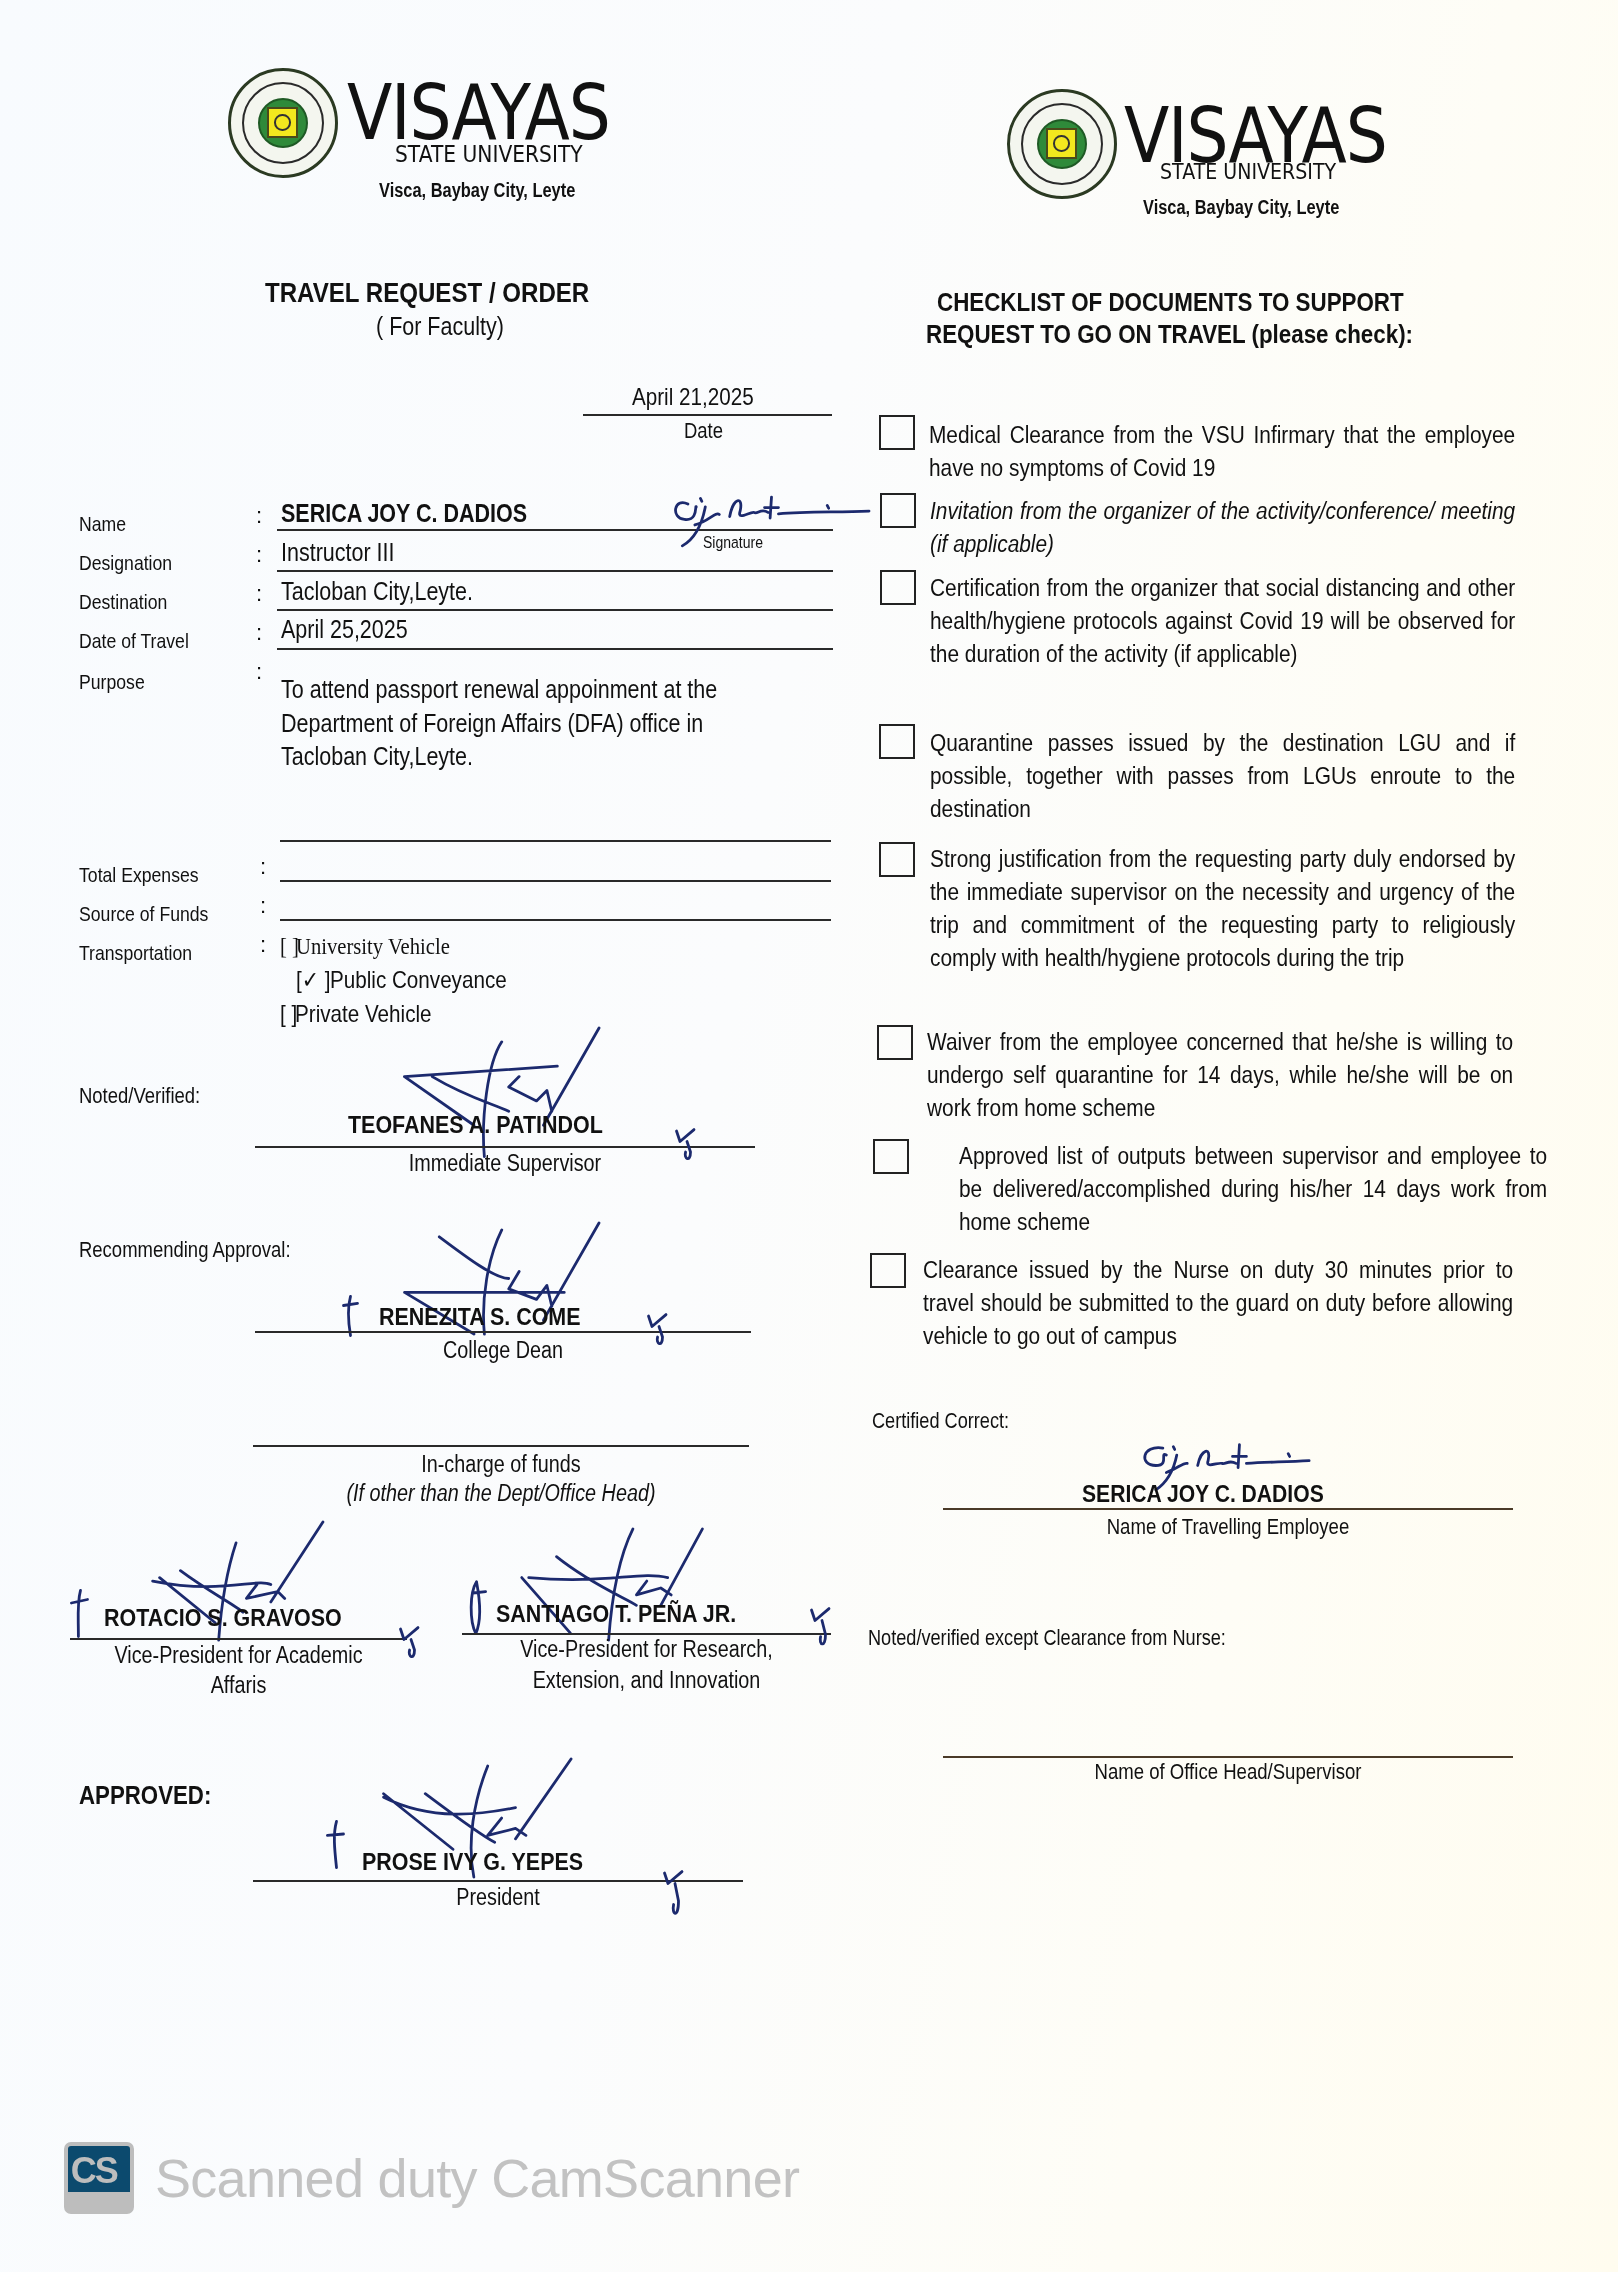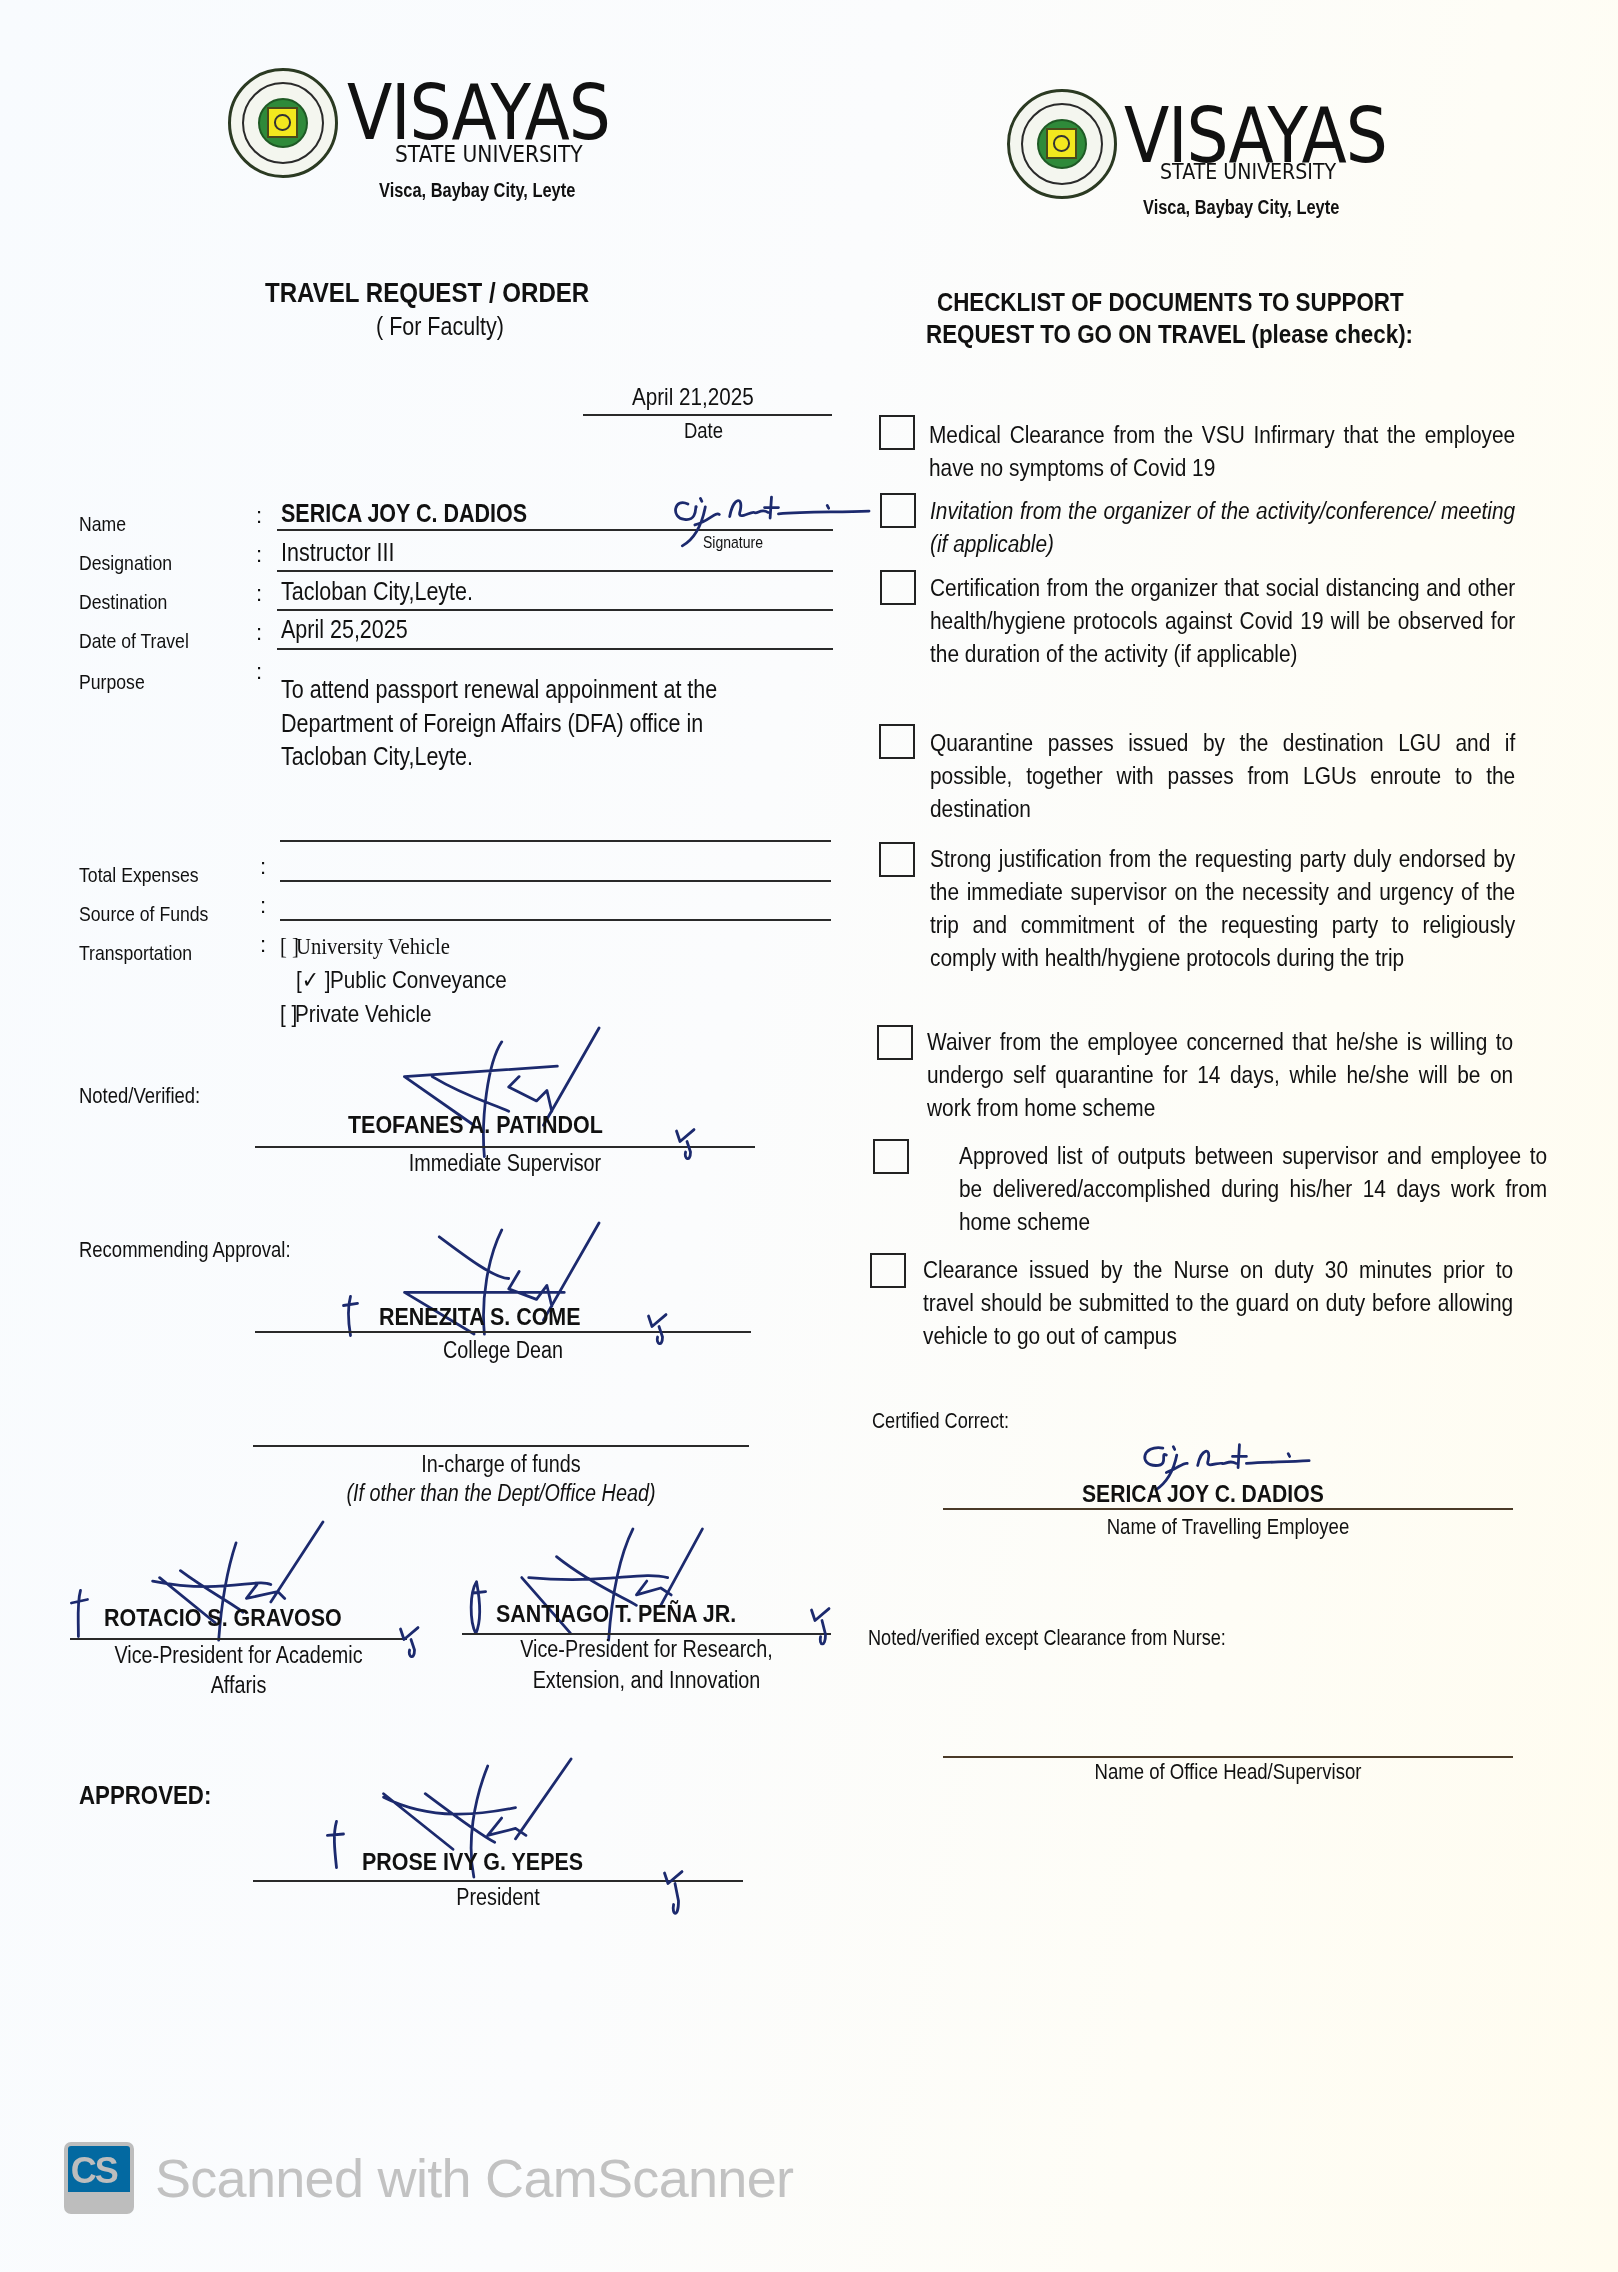--- a/index.html
+++ b/index.html
@@ -27,21 +27,21 @@
   .line { position: absolute; height: 2.1px; background: #2a2a2a; }
   .line.brown { background: #4a3a28; }
   .chk { position: absolute; width: 36px; height: 35px; border: 2.1px solid #222; box-sizing: border-box; background: transparent; }
   .ck-text { position: absolute; font-size: 24.4px; line-height: 33px; text-align: justify; text-align-last: left; }
   .ck-inner { display: block; width: 117%; transform: scaleX(0.855); transform-origin: left top; }
   .sig-name { font-size: 24.4px; font-weight: 700; white-space: nowrap; transform: scaleX(0.88); transform-origin: left top; }
   .role { font-size: 23px; white-space: nowrap; transform: scaleX(0.86); transform-origin: center top; text-align: center; }
   .ink { position: absolute; overflow: visible; }
   .ink path { fill: none; stroke: #1c2a6e; stroke-width: 4; stroke-linecap: round; stroke-linejoin: round; }
   .cam { position: absolute; left: 64px; top: 2142px; display: flex; align-items: center; }
-  .cam-logo { width: 70px; height: 72px; border: 4.2px solid #bdbdbd; border-radius: 7px; box-sizing: border-box; position: relative; background: #0369a1; }
+  .cam-logo { width: 70px; height: 72px; border: 4.2px solid #bdbdbd; border-radius: 7px; box-sizing: border-box; position: relative; background: #0c4a6e; }
   .cam-logo .bar { position: absolute; left: 0; right: 0; bottom: 0; height: 18px; background: #bdbdbd; }
   .cam-logo .cs { position: absolute; left: 2.8px; top: 4.2px; font-size: 36px; font-weight: 700; color: #bdbdbd; letter-spacing: -2.1px; font-family: "Liberation Sans", sans-serif; }
   .cam-text { margin-left: 21px; font-size: 54px; color: #c2c2c2; letter-spacing: -0.7px; font-family: "Liberation Sans", sans-serif; }
 </style>
 </head>
 <body>
 
 <div>
   <div class="seal" style="left:228px; top:68px; width:104px; height:104px;">
     <div class="ring2"></div>
@@ -301,15 +301,15 @@
   <div class="abs sig-name" style="left:1082px; top:1727px;"></div>
   <div class="line brown" style="left:943px; top:1756px; width:570px;"></div>
   <div class="abs role" style="left:943px; width:570px; top:1759px; font-size:21.6px;">Name of Office Head/Supervisor</div>
 </div>
 
 <div class="cam">
   <div class="cam-logo">
     <span class="cs">CS</span>
     <span class="bar"></span>
   </div>
-  <div class="cam-text">Scanned with CamScanner</div>
+  <div class="cam-text">Scanned duty CamScanner</div>
 </div>
 
 
 </body></html>

